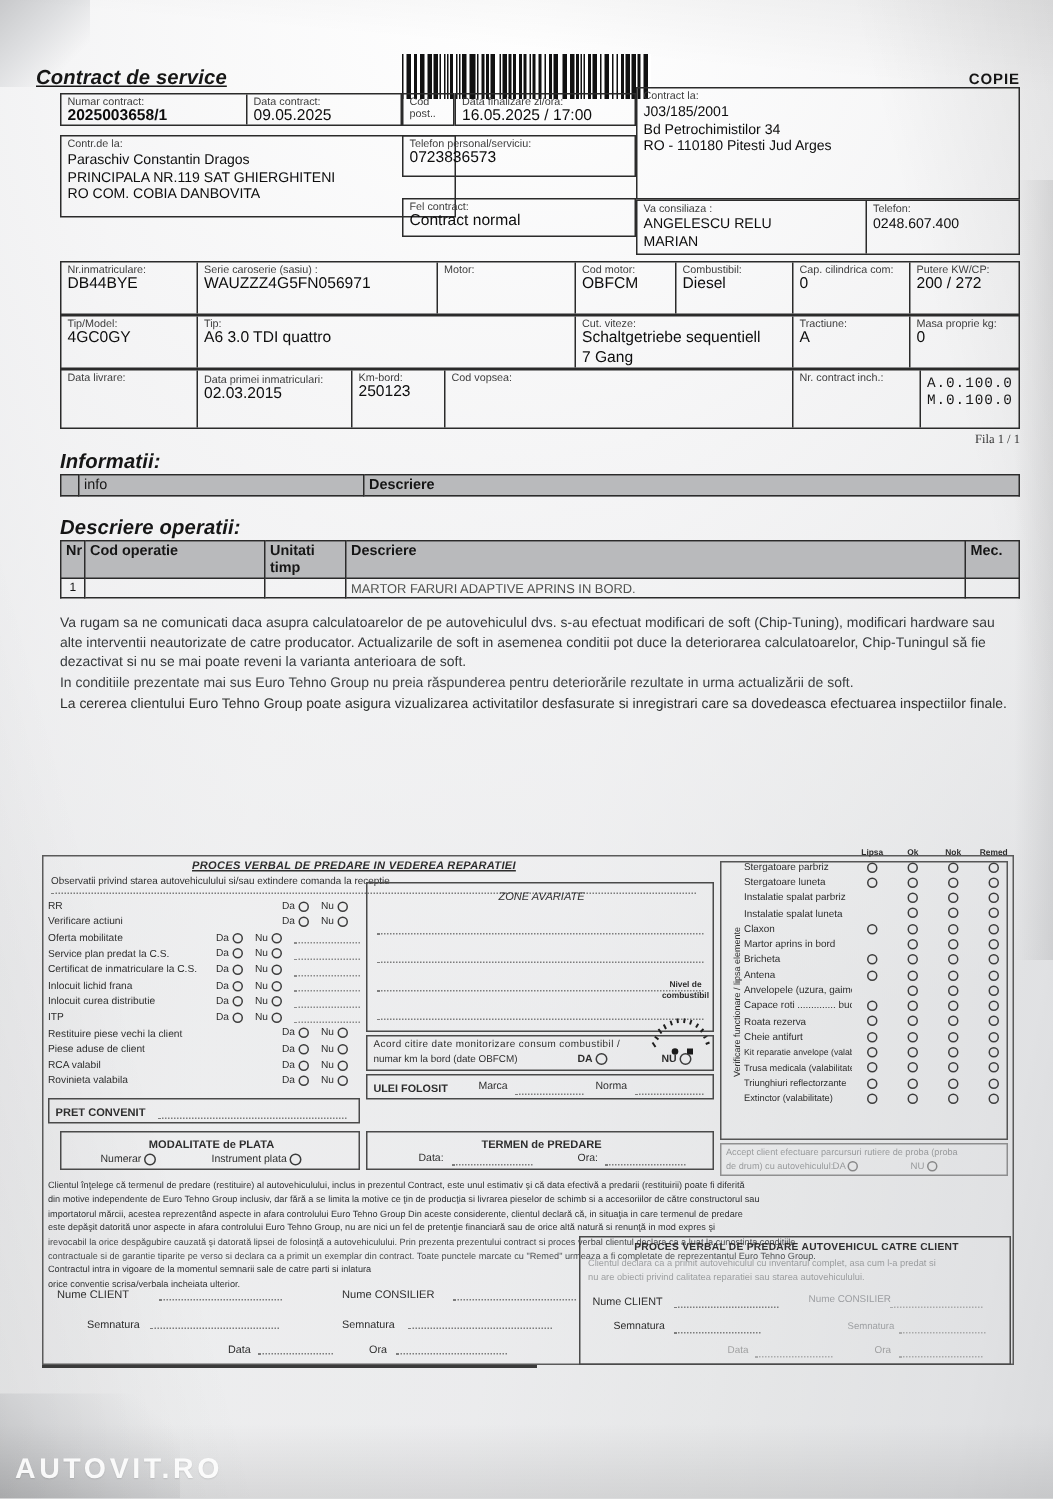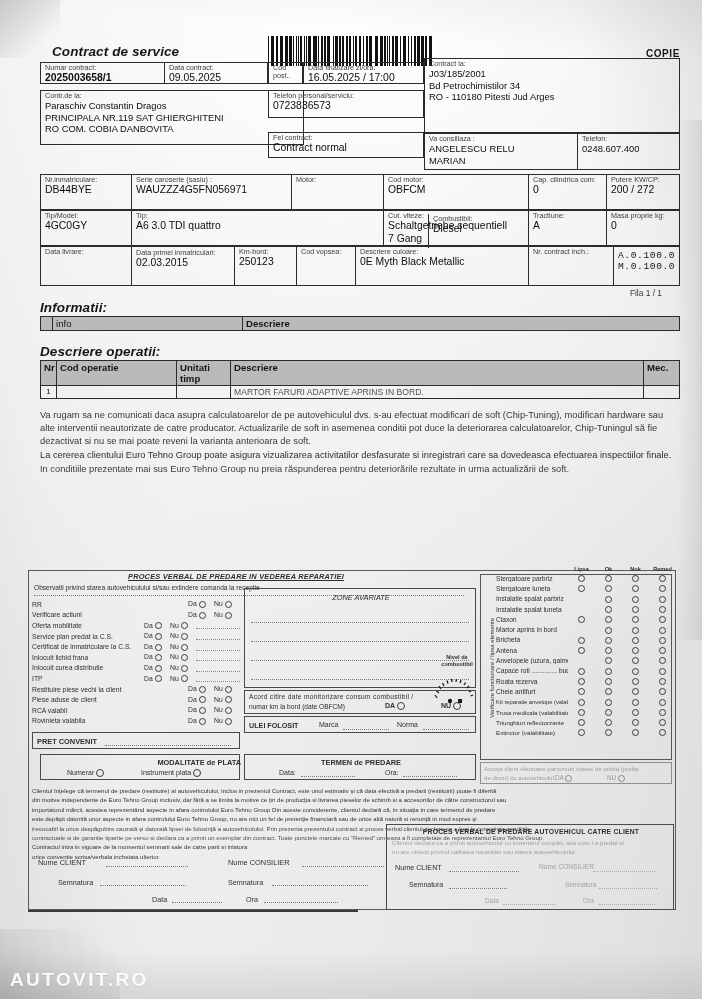--- a/index.html
+++ b/index.html
@@ -106,21 +106,21 @@
 <body>
 
 <div id="paper">
   <div class="fold f1"></div>
   <div class="fold f2"></div>
   <div class="fold f3"></div>
 </div>
 
 <div id="sheet">
 
-  <div style="position:absolute;left:52px;top:44px;" class="sect-title">Contract de service</div>
+  <div style="position:absolute;left:24px;top:44px;text-decoration:underline;" class="sect-title">Contract de service</div>
 
   <div id="barcode">
       <i style="width: 1px; margin-right: 2px;"></i>
       <i style="width: 3px; margin-right: 2px;"></i>
       <i style="width: 2px; margin-right: 2px;"></i>
       <i style="width: 3px; margin-right: 2px;"></i>
       <i style="width: 3px; margin-right: 1px;"></i>
       <i style="width: 3px; margin-right: 1px;"></i>
       <i style="width: 1px; margin-right: 2px;"></i>
       <i style="width: 1px; margin-right: 1px;"></i>
@@ -245,21 +245,21 @@
       <div class="val">WAUZZZ4G5FN056971</div>
     </div>
     <div class="cell bl" style="left:250px;top:0;width:92px;height:34px;">
       <div class="lbl">Motor:</div>
       <div class="val"></div>
     </div>
     <div class="cell bl" style="left:342px;top:0;width:67px;height:34px;">
       <div class="lbl">Cod motor:</div>
       <div class="val">OBFCM</div>
     </div>
-    <div class="cell bl" style="left:387px;top:0;width:78px;height:34px;margin-top:39px;">
+    <div class="cell bl" style="left:409px;top:0;width:78px;height:34px;">
       <div class="lbl">Combustibil:</div>
       <div class="val">Diesel</div>
     </div>
     <div class="cell bl" style="left:487px;top:0;width:78px;height:34px;">
       <div class="lbl" style="white-space:normal;">Cap. cilindrica com:</div>
       <div class="val">0</div>
     </div>
     <div class="cell bl" style="left:565px;top:0;width:75px;height:34px;">
       <div class="lbl">Putere KW/CP:</div>
       <div class="val">200 / 272</div>
@@ -300,34 +300,30 @@
       <div class="val">02.03.2015</div>
     </div>
     <div class="cell bl" style="left:193px;top:0;width:62px;height:38px;">
       <div class="lbl">Km-bord:</div>
       <div class="val">250123</div>
     </div>
     <div class="cell bl" style="left:255px;top:0;width:59px;height:38px;">
       <div class="lbl">Cod vopsea:</div>
       <div class="val"></div>
     </div>
-    <div class="cell bl" style="left:314px;top:0;width:173px;height:38px;">
-      <div class="lbl">Descriere culoare:</div>
-      <div class="val">0E Myth Black Metallic</div>
-    </div>
     <div class="cell bl" style="left:487px;top:0;width:85px;height:38px;">
       <div class="lbl">Nr. contract inch.:</div>
     </div>
     <div class="cell bl" style="left:572px;top:0;width:68px;height:38px;padding-top:3px;">
       <div class="mono">A.0.100.0</div>
       <div class="mono">M.0.100.0</div>
     </div>
   </div>
 
-  <div style="position:absolute;right:40px;top:288px;font-size:8.4px;color:#333;">Fila 1 / 1</div>
+  <div style="position:absolute;right:22px;top:288px;font-size:8.4px;color:#333;font-family:Liberation Serif, serif;">Fila 1 / 1</div>
 
   <div style="position:absolute;left:40px;top:300px;" class="sect-title">Informatii:</div>
 
   <div style="position:absolute;left:40px;top:316px;width:640px;">
     <table class="g">
       <colgroup>
           <col style="width:12px">
           <col style="width:190px">
           <col>
         </colgroup>
@@ -366,22 +362,22 @@
         <td></td>
         <td style="font-size:8.6px;color:#50524f;">MARTOR FARURI ADAPTIVE APRINS IN BORD.</td>
         <td></td>
       </tr>
     </tbody>
       </table>
   </div>
 
   <div style="position:absolute;left:40px;top:408px;width:638px;" class="para">
     <div style="color:#35383a;margin-top:1px;">Va rugam sa ne comunicati daca asupra calculatoarelor de pe autovehiculul dvs. s-au efectuat modificari de soft (Chip-Tuning), modificari hardware sau alte interventii neautorizate de catre producator. Actualizarile de soft in asemenea conditii pot duce la deteriorarea calculatoarelor, Chip-Tuningul să fie dezactivat si nu se mai poate reveni la varianta anterioara de soft.</div>
+    <div style="color:#3d4042;margin-top:1px;">In conditiile prezentate mai sus Euro Tehno Group nu preia răspunderea pentru deteriorările rezultate in urma actualizării de soft.</div>
     <div style="color:#2d2f2d;margin-top:1px;">La cererea clientului Euro Tehno Group poate asigura vizualizarea activitatilor desfasurate si inregistrari care sa dovedeasca efectuarea inspectiilor finale.</div>
-    <div style="color:#3d4042;margin-top:1px;">In conditiile prezentate mai sus Euro Tehno Group nu preia răspunderea pentru deteriorările rezultate in urma actualizării de soft.</div>
   </div>
 
   <div id="form">
 
     <div class="fbox" style="left:0;top:4px;width:648px;height:340px;border-color:#5a5a5a;"></div>
 
     <div class="ttl" style="position:absolute;left:100px;top:6px;">PROCES VERBAL DE PREDARE IN VEDEREA REPARATIEI</div>
     <div style="position:absolute;left:6px;top:18px;font-size:6.6px;">Observatii privind starea autovehiculului si/sau extindere comanda la receptie</div>
     <div class="ln" style="left:6px;top:29px;width:430px;"></div>
 
@@ -453,21 +449,21 @@
           <span class="op2"><span>Nu</span> <span class="chk"></span></span>
         </div>
     </div>
 
     <div class="fbox" style="left:4px;top:166px;width:208px;height:17px;">
       <div style="position:absolute;left:4px;top:4px;font-size:7.4px;font-weight:bold;">PRET CONVENIT</div>
       <div class="ln" style="left:72px;top:12px;width:126px;"></div>
     </div>
 
     <div class="fbox" style="left:12px;top:188px;width:200px;height:26px;">
-      <div style="position:absolute;left:0;top:3px;width:200px;text-align:right;font-size:7.4px;font-weight:bold;">MODALITATE de PLATA</div>
+      <div style="position:absolute;left:0;top:3px;width:200px;text-align:center;font-size:7.4px;font-weight:bold;">MODALITATE de PLATA</div>
       <div style="position:absolute;left:26px;top:14px;font-size:7px;">
         <span>Numerar</span>
         <span class="chk big"></span>
       </div>
       <div style="position:absolute;left:100px;top:14px;font-size:7px;">
         <span>Instrument plata</span>
         <span class="chk big"></span>
       </div>
     </div>
 

